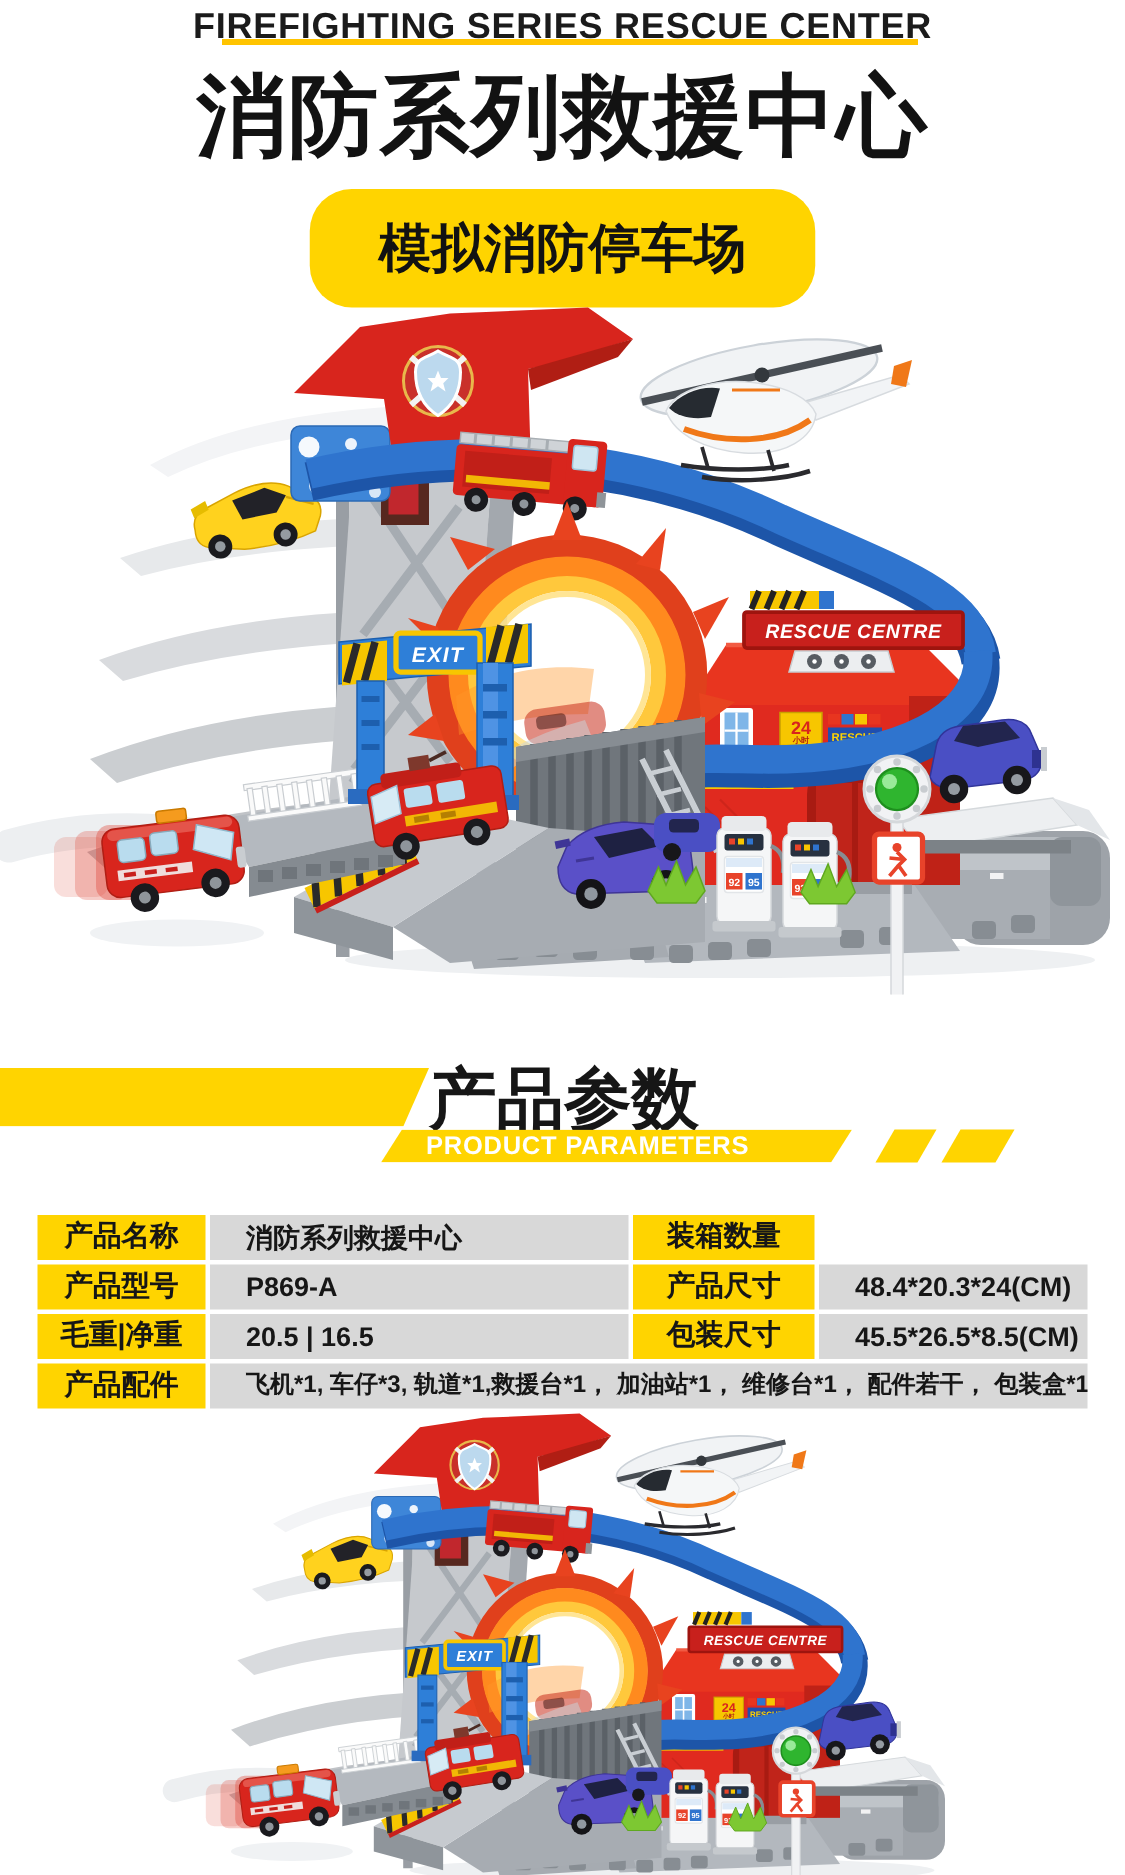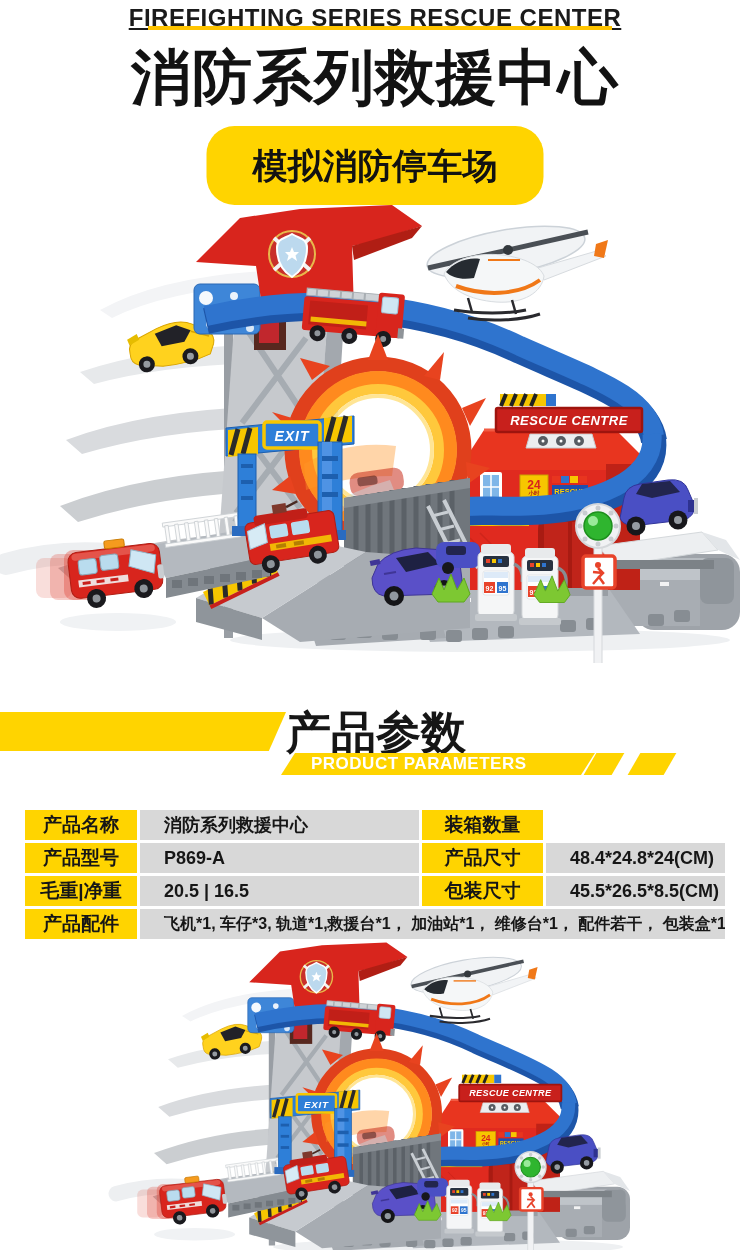--- a/index.html
+++ b/index.html
@@ -1,39 +1,39 @@
 <!DOCTYPE html>
 <html><head>
 <meta charset="utf-8">
 <style>
   html,body{margin:0;padding:0;}
   body{width:750px;height:1250px;background:#fff;font-family:"Liberation Sans",sans-serif;color:#161616;}
   #page{position:relative;width:750px;height:1250px;overflow:hidden;background:#fff;}
 
   
   .title-en{position:absolute;top:4px;left:0;width:750px;text-align:center;
-    font-size:24px;font-weight:700;letter-spacing:.5px;color:#1b1b1b;white-space:nowrap;text-decoration:underline;}
+    font-size:24px;font-weight:700;letter-spacing:.5px;color:#1b1b1b;white-space:nowrap;}
   .title-underline{position:absolute;top:26px;left:148px;width:464px;height:4px;background:#FFC400;}
   .title-cn{position:absolute;top:38px;left:0;width:750px;text-align:center;
     font-size:60px;font-weight:900;letter-spacing:1px;color:#121212;white-space:nowrap;}
   .pill{position:absolute;top:126px;left:50%;transform:translateX(-50%);
     background:#FFD400;border-radius:28px;height:55px;line-height:55px;padding:12px 46px;
     font-size:35px;font-weight:800;color:#121212;white-space:nowrap;}
 
   
   .scene-main{position:absolute;top:193px;left:0;width:750px;height:470px;}
   .scene-bottom{position:absolute;top:940px;left:0;width:750px;height:310px;overflow:hidden;}
   svg{display:block;}
   .svgtext{font-family:"Liberation Sans",sans-serif;}
 
   
   .ph-block{position:absolute;top:712px;left:0;width:286px;height:39px;background:#FFD400;
     clip-path:polygon(0 0,100% 0,94% 100%,0 100%);}
   .ph-title{position:absolute;top:703px;left:286px;font-size:45px;font-weight:600;color:#161616;white-space:nowrap;}
-  .ph-bar{position:absolute;top:753px;left:281px;width:314px;height:22px;background:#FFD400;
+  .ph-bar{position:absolute;top:753px;left:254px;width:314px;height:22px;background:#FFD400;
     clip-path:polygon(14px 0,100% 0,calc(100% - 14px) 100%,0 100%);
     color:#fff;font-size:17px;font-weight:600;letter-spacing:.5px;line-height:22px;padding-left:0;}
   .ph-bar span{margin-left:30px;}
   .ph-sq{position:absolute;top:753px;height:22px;background:#FFD400;transform:skewX(-30deg);}
   .ph-sq1{left:590px;width:28px;}
   .ph-sq2{left:634px;width:36px;}
 
   
   .ptable{position:absolute;top:810px;left:25px;width:700px;}
   .prow{display:flex;gap:3px;margin-bottom:3px;border-radius:10px;}
@@ -476,21 +476,21 @@
   <div class="ptable">
     <div class="prow">
       <div class="cell lab">产品名称</div>
       <div class="cell val val1">消防系列救援中心</div>
       <div class="cell lab2">装箱数量</div>
     </div>
     <div class="prow">
       <div class="cell lab">产品型号</div>
       <div class="cell val val1">P869-A</div>
       <div class="cell lab2">产品尺寸</div>
-      <div class="cell val valfill">48.4*24.8*24(CM)</div>
+      <div class="cell val valfill">48.4*20.3*24(CM)</div>
     </div>
     <div class="prow">
       <div class="cell lab">毛重|净重</div>
       <div class="cell val val1">20.5 | 16.5</div>
       <div class="cell lab2">包装尺寸</div>
       <div class="cell val valfill">45.5*26.5*8.5(CM)</div>
     </div>
     <div class="prow">
       <div class="cell lab">产品配件</div>
       <div class="cell val valfill val-acc">飞机*1, 车仔*3, 轨道*1,救援台*1， 加油站*1， 维修台*1， 配件若干， 包装盒*1</div>

